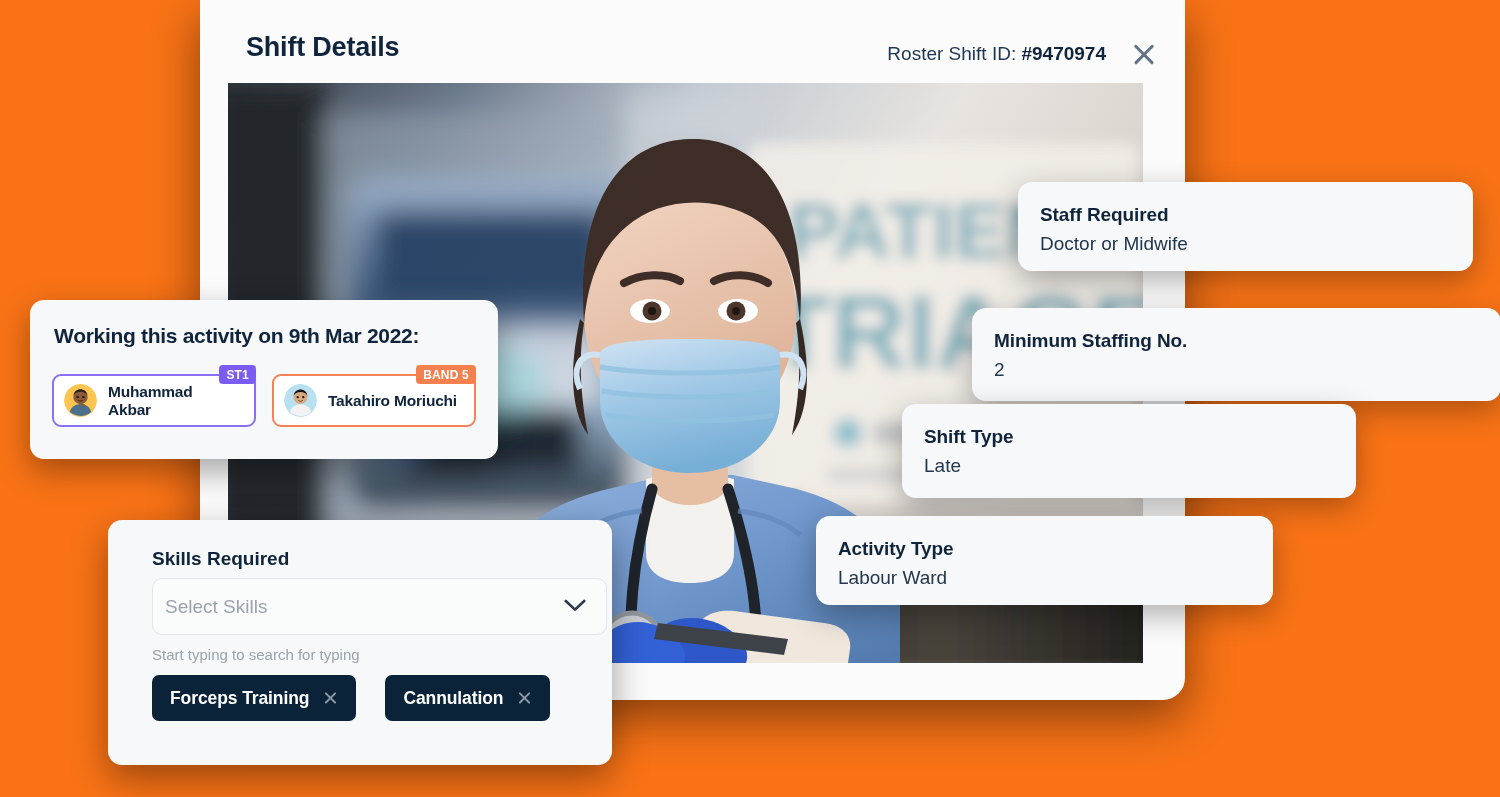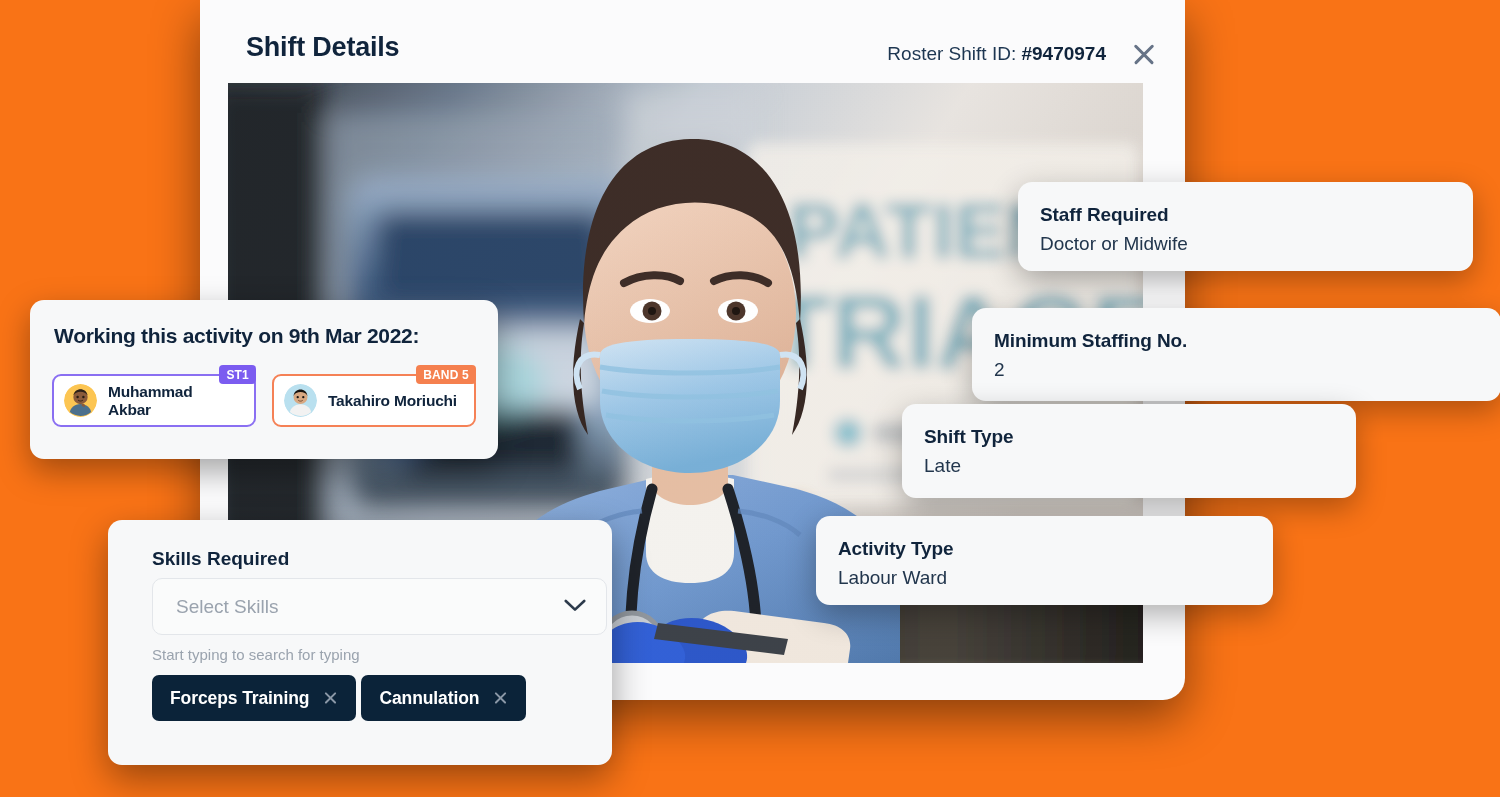--- a/index.html
+++ b/index.html
@@ -117,30 +117,30 @@
     background:#f7f8f9; border-radius:14px;
     box-shadow:0 14px 36px rgba(0,0,0,0.38);
   }
   .skills-title{
     position:absolute; left:44px; top:28px;
     font-size:19px; font-weight:bold; color:#10243c;
   }
   .skills-select{
     position:absolute; left:44px; top:58px; width:455px; height:57px;
     background:#fafbfb; border:1.4px solid #e3e6ea; border-radius:10px;
-    display:flex; align-items:center; padding:0 23px; cursor:pointer;
+    display:flex; align-items:center; padding:0 12px; cursor:pointer;
   }
   .skills-placeholder{ font-size:19px; color:#9aa3ae; }
   .chev{ position:absolute; right:20px; top:20px; width:22px; height:13px; }
   .skills-hint{
     position:absolute; left:44px; top:126px;
     font-size:15px; color:#9aa3ae;
   }
   .skill-chips{
-    position:absolute; left:44px; top:155px; display:flex; gap:5px;
+    position:absolute; left:44px; top:155px; display:flex; gap:29px;
   }
   .skill-chip{
     background:#0b2339; border-radius:7px; height:46px;
     display:flex; align-items:center; gap:14px; padding:0 18px;
     cursor:pointer;
   }
   .skill-chip-label{ font-size:17.5px; color:#ffffff; font-weight:bold; letter-spacing:-0.1px;}
   .chip-x{ position:relative; width:15px; height:15px; flex:none; cursor:pointer;}
   .chip-x::before,.chip-x::after{
     content:""; position:absolute; left:0; top:6.5px; width:15px; height:1.9px;

